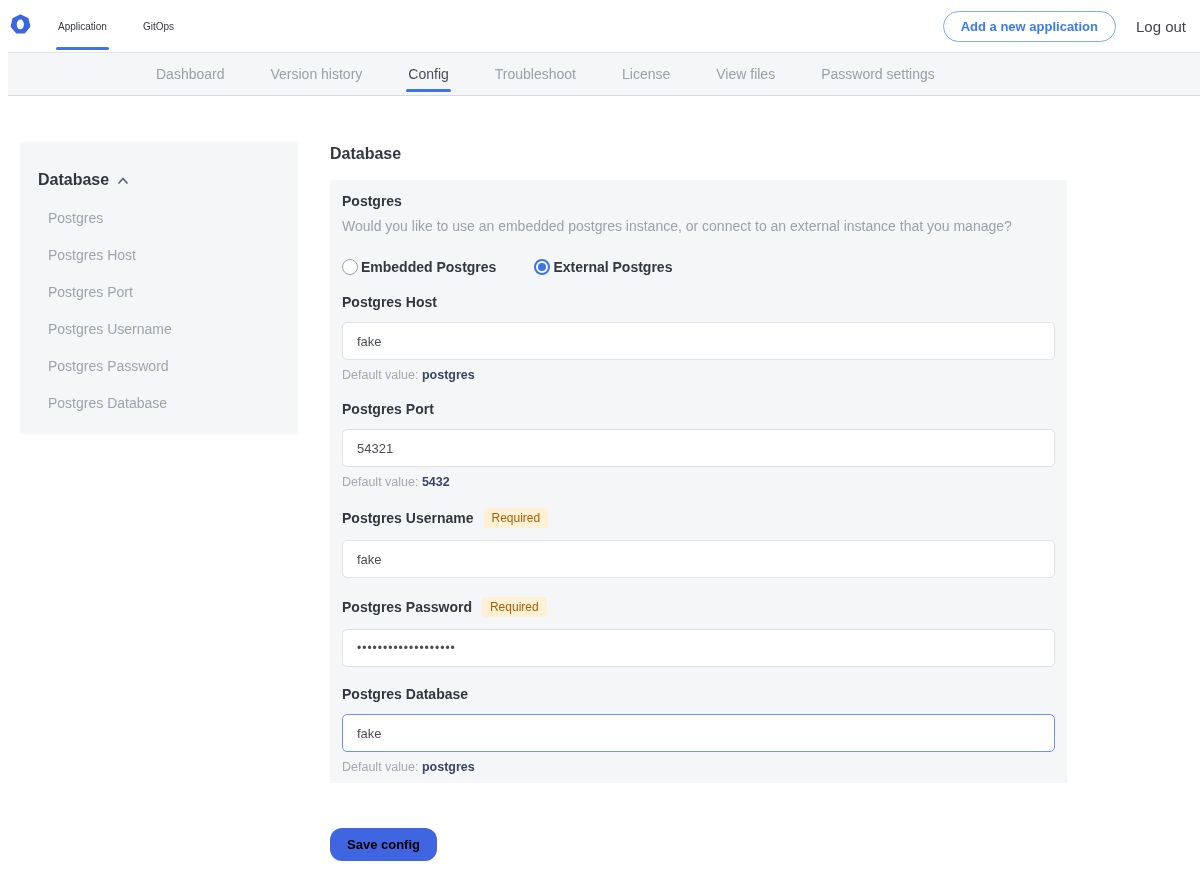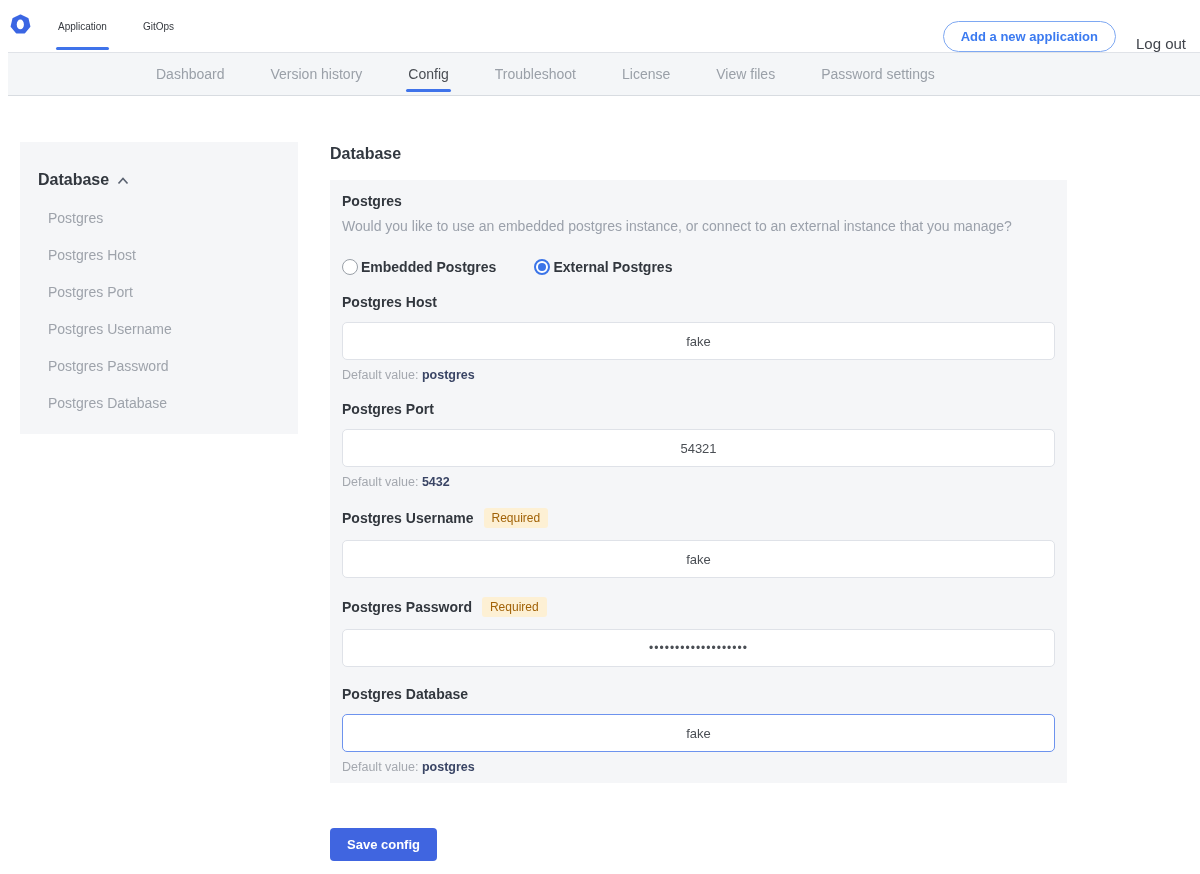--- a/index.html
+++ b/index.html
@@ -5,21 +5,21 @@
   * { margin:0; padding:0; box-sizing:border-box; }
   html,body { width:1200px; height:874px; background:#ffffff; font-family:"Liberation Sans", sans-serif; overflow:hidden; }
 
   
   .topnav { height:52px; background:#fff; display:flex; align-items:stretch; }
   .logo-wrap { display:flex; align-items:center; padding:0 25px 0 10px; }
   .top-tab { position:relative; display:flex; align-items:center; padding:0 2px; margin-right:32px;
              font-size:10px; color:#35393f; cursor:pointer; }
   .top-tab.active::after { content:""; position:absolute; left:0; right:0; bottom:2px; height:3px;
              background:#3f73ea; border-radius:2px; }
-  .topnav-right { margin-left:auto; display:flex; align-items:flex-end; padding-right:14px; }
+  .topnav-right { margin-left:auto; display:flex; align-items:center; padding-right:14px; }
   .pill-btn { border:1px solid #7ea8f2; background:#fff; color:#3b7af0; font-weight:bold;
              font-size:13px; padding:7px 17px; border-radius:16px; cursor:pointer;
              font-family:"Liberation Sans", sans-serif; }
   .logout { font-size:15px; color:#40444b; margin-left:20px; cursor:pointer; }
 
   
   .subnav { height:44px; background:#f4f6f8; border-top:1px solid #e0e3e8; border-bottom:1px solid #d8dce1;
             display:flex; align-items:stretch; padding-left:148px; font-size:14px; color:#9aa0a8;margin-left:8px; }
   .subnav .tab { display:flex; align-items:center; position:relative; margin-right:46px; cursor:pointer; }
   .subnav .tab.active { color:#4a4e54; }
@@ -47,27 +47,27 @@
             color:#32373e; cursor:pointer; }
   .radio-circle { width:16px; height:16px; border-radius:50%; border:1px solid #9aa0a8; background:#fff; }
   .radio-circle.checked { border:2px solid #3b74e8; display:flex; align-items:center; justify-content:center; }
   .radio-circle.checked::after { content:""; width:8px; height:8px; border-radius:50%; background:#3b74e8; }
 
   .field-label-row { display:flex; align-items:center; gap:10px; margin:19px 0 12px 0; }
   .field-label { font-size:14px; font-weight:bold; color:#32373e; }
   .badge { background:#fdf0d4; color:#a16207; font-size:12px; padding:3px 8px; border-radius:3px; }
   .text-input { width:100%; height:38px; border:1px solid #dfe2e8; border-radius:5px; background:#fff;
             padding:0 14px; font-size:13px; color:#4a4e54; outline:none;
-            font-family:"Liberation Sans", sans-serif;text-align:center; }
+            font-family:"Liberation Sans", sans-serif; }
   .text-input.focused { border-color:#6d93ee; }
   .text-input.password { letter-spacing:1px; font-size:12px; }
   .helper { margin-top:8px; font-size:12.5px; color:#a4a8af; }
   .helper .helper-value { color:#3a4565; font-weight:bold; }
 
-  .save-btn { margin-top:45px; background:#4065e0; color:#ffffff; border:none; border-radius:4px;
+  .save-btn { margin-top:45px; background:#4065e0; color:#000000; border:none; border-radius:12px;
             font-size:13px; font-weight:bold; padding:9px 17px; cursor:pointer;
             font-family:"Liberation Sans", sans-serif; }
 </style>
 </head>
 <body>
 
 <div class="topnav">
   <div class="logo-wrap">
     <span>
       <svg width="21" height="21" viewBox="0 0 24 24">

